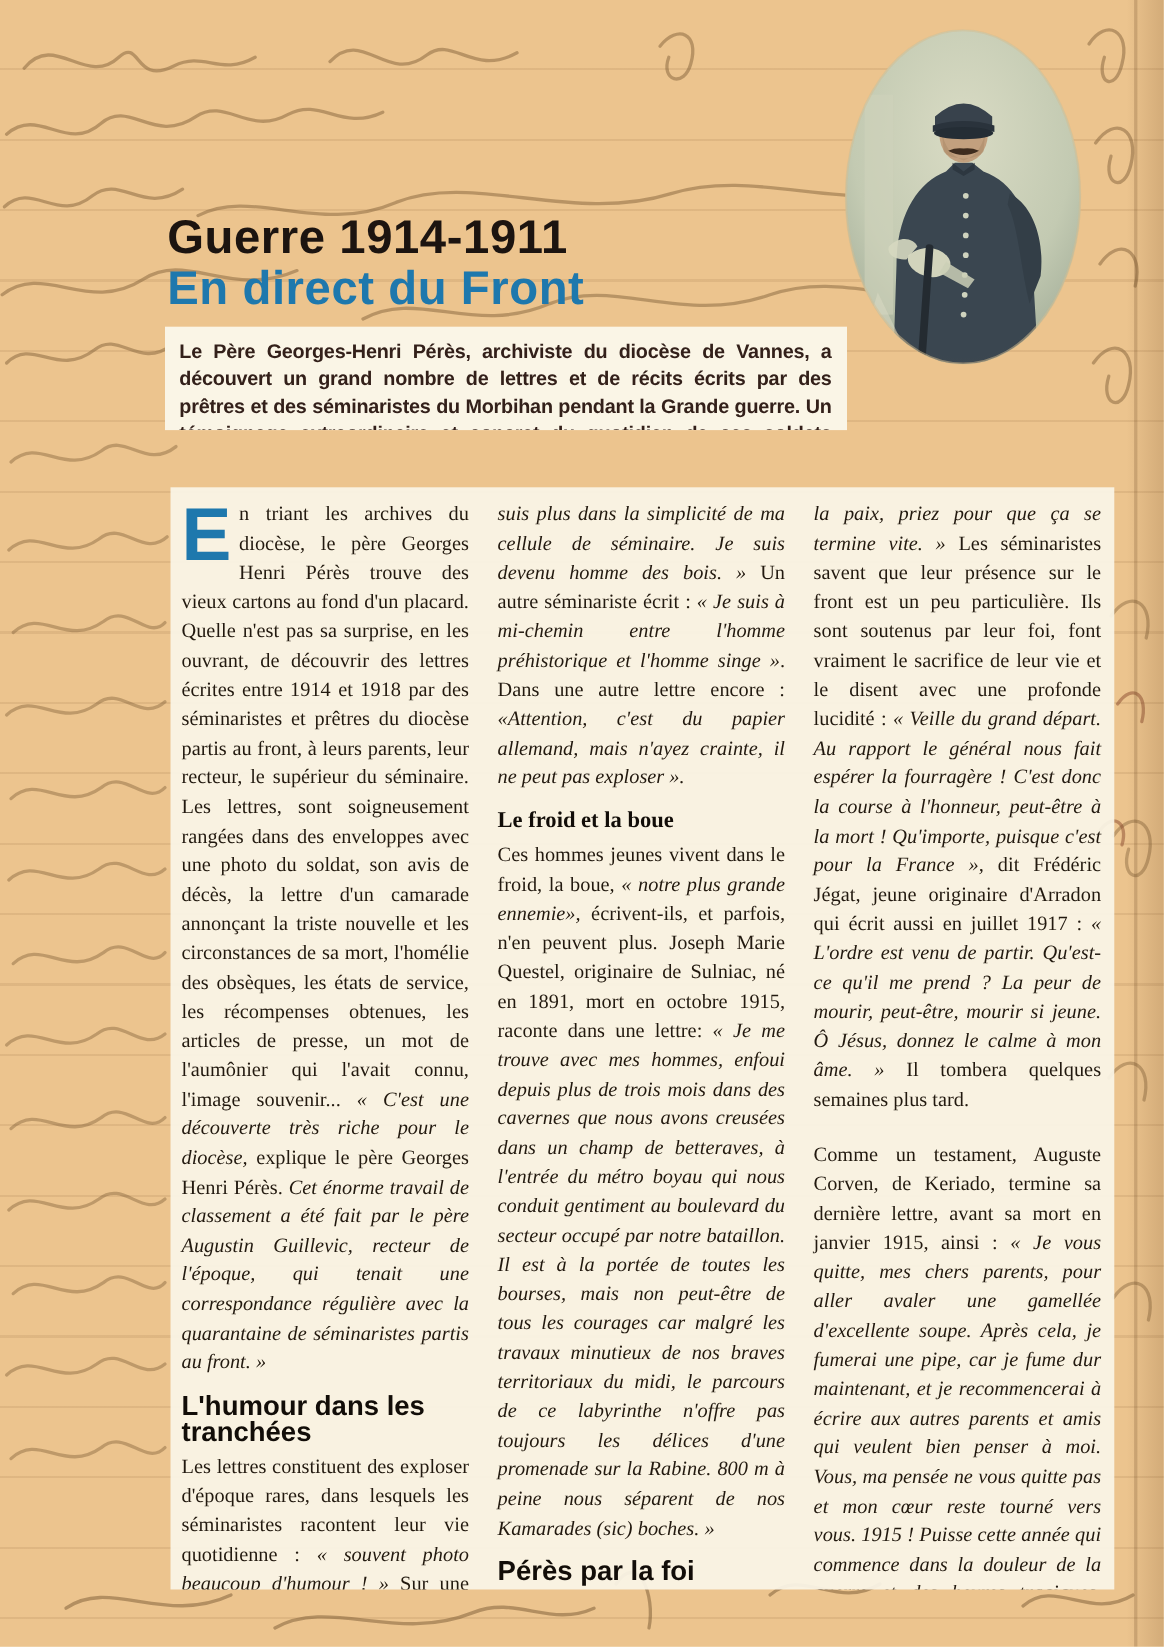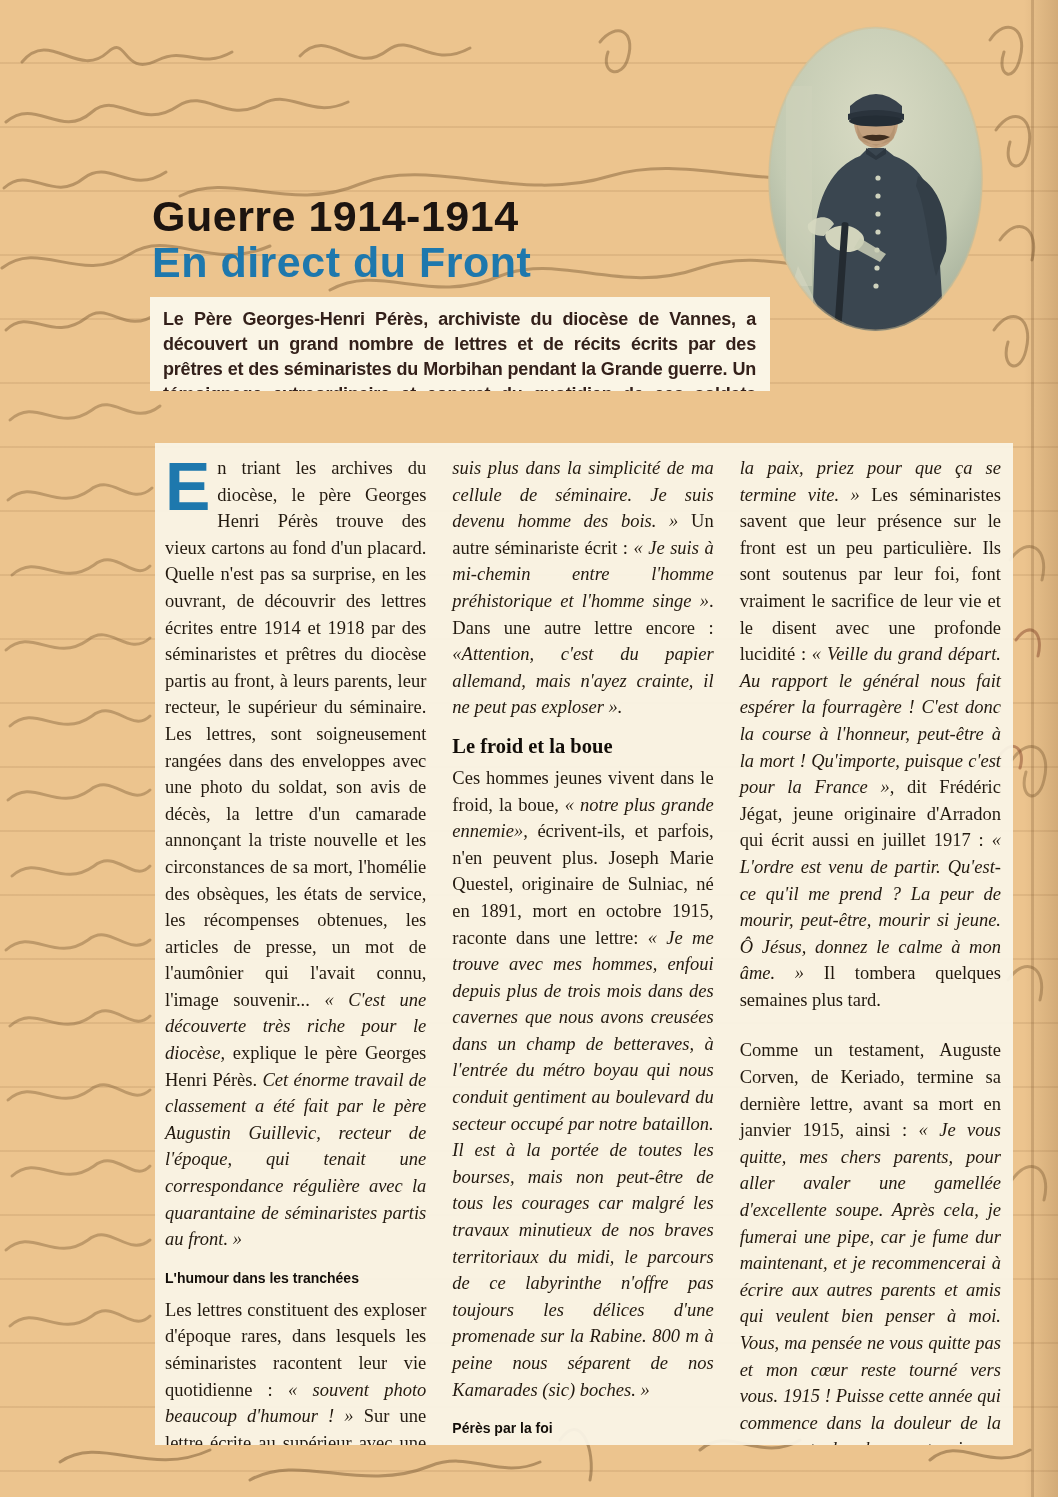--- a/index.html
+++ b/index.html
@@ -53,21 +53,21 @@
   .cols{display:flex;gap:26px;height:100%;}
   .col{flex:1 1 0;min-width:0;color:#22190f;}
   .col p{
     margin:0 0 10px;font-size:18.5px;line-height:26.6px;
     text-align:justify;
   }
   .col p.gap{margin-top:24px;}
   .it{font-style:italic;}
   .h-sans{
     font-family:"Liberation Sans",sans-serif;
-    font-size:14px;line-height:24px;font-weight:bold;color:#120d08;
+    font-size:25px;line-height:24px;font-weight:bold;color:#120d08;
     margin:13px 0 7px;
   }
   .h-serif{
     font-family:"Liberation Serif",serif;
     font-size:20.5px;line-height:24px;font-weight:bold;color:#120d08;
     margin:13px 0 7px;
   }
   .dropcap{
     float:left;
     font-family:"Liberation Sans",sans-serif;font-weight:bold;
@@ -175,21 +175,21 @@
 
     <rect x="70" y="196" width="7" height="110" rx="3" transform="rotate(4 73 250)" fill="#242b31"></rect>
 
     <path d="M30 240 L 62 306 L 10 306 Z" fill="#d8d9c2" opacity="0.55"></path>
     <rect width="215" height="306" fill="url(#pvig)"></rect>
   </g>
   <ellipse cx="107.5" cy="153" rx="106" ry="151" fill="none" stroke="#c9b astonishing" opacity="0"></ellipse>
   <ellipse cx="107.5" cy="153" rx="106.5" ry="151.5" fill="none" stroke="#d6bd8f" stroke-width="2" opacity="0.5"></ellipse>
 </svg>
 
-<h1 class="page-title">Guerre 1914-1914</h1>
+<h1 class="page-title">Guerre 1914-1911</h1>
 <h2 class="page-subtitle">En direct du Front</h2>
 
 <div class="intro-box">
   <span>Le Père Georges-Henri Pérès, archiviste du diocèse de Vannes, a découvert un grand nombre de lettres et de récits écrits par des prêtres et des séminaristes du Morbihan pendant la Grande guerre. Un témoignage extraordinaire et concret du quotidien de ces soldats engagés corps et âmes pour la Bretagne.</span>
 </div>
 
 <div class="article-panel">
   <div class="cols" id="columns">
       <div class="col">
         <p><span class="dropcap">E</span><span>n triant les archives du diocèse, le père Georges Henri Pérès trouve des vieux cartons au fond d'un placard. Quelle n'est pas sa surprise, en les ouvrant, de découvrir des lettres écrites entre 1914 et 1918 par des séminaristes et prêtres du diocèse partis au front, à leurs parents, leur recteur, le supérieur du séminaire. Les lettres, sont soigneusement rangées dans des enveloppes avec une photo du soldat, son avis de décès, la lettre d'un camarade annonçant la triste nouvelle et les circonstances de sa mort, l'homélie des obsèques, les états de service, les récompenses obtenues, les articles de presse, un mot de l'aumônier qui l'avait connu, l'image souvenir... </span><span class="it">« C'est une découverte très riche pour le diocèse, </span><span>explique le père Georges Henri Pérès. </span><span class="it">Cet énorme travail de classement a été fait par le père Augustin Guillevic, recteur de l'époque, qui tenait une correspondance régulière avec la quarantaine de séminaristes partis au front. »</span></p>

